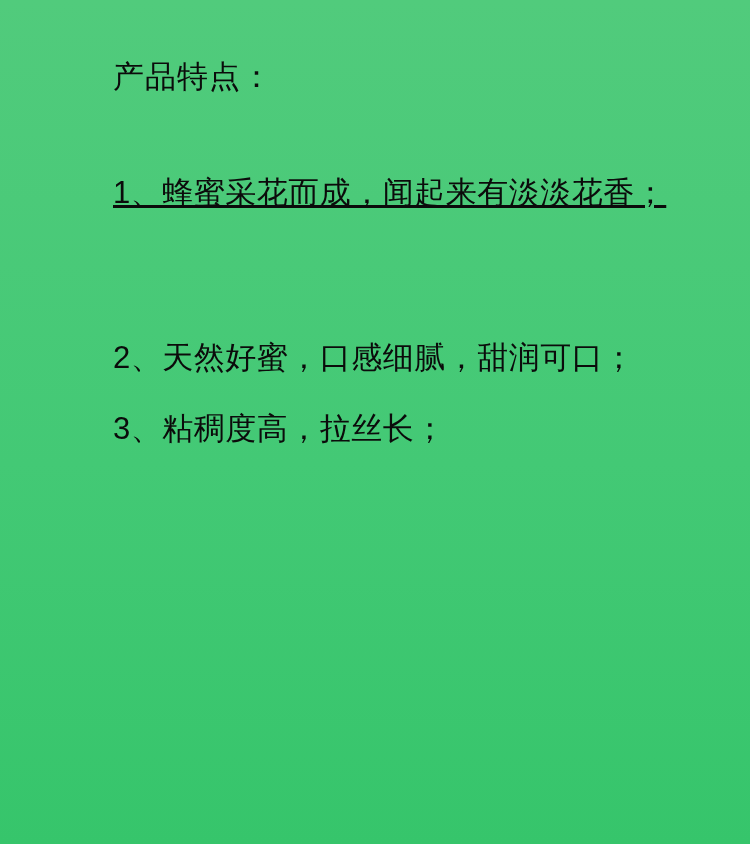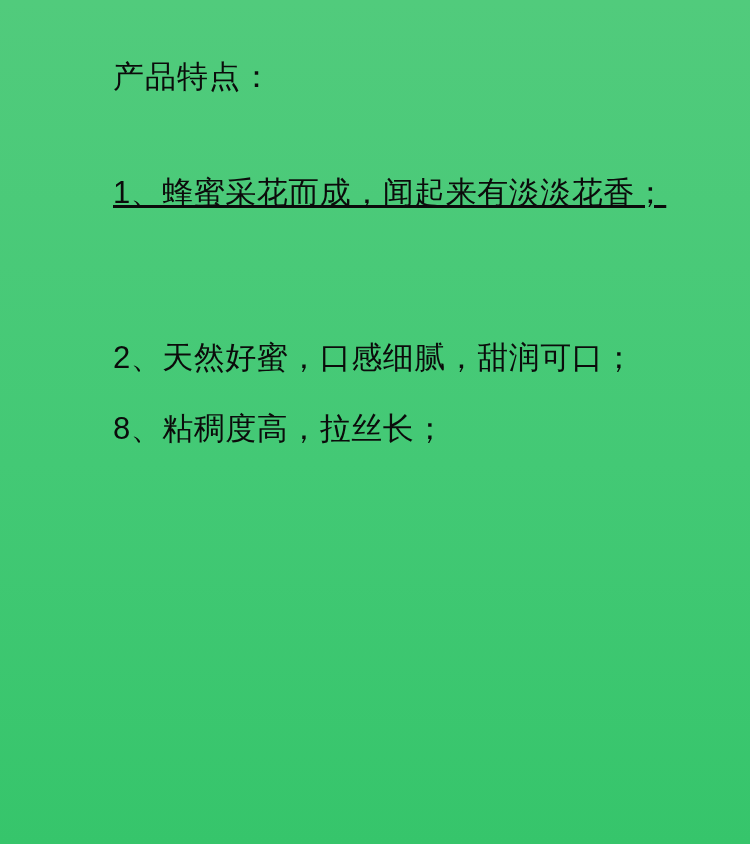--- a/index.html
+++ b/index.html
@@ -49,15 +49,15 @@
 </head>
 <body>
 
 <div class="panel">
   <div class="panel-title">产品特点：</div>
 
   <div class="feature-line feature-1">1、蜂蜜采花而成，闻起来有淡淡花香；</div>
 
   <div class="feature-line feature-2">2、天然好蜜，口感细腻，甜润可口；</div>
 
-  <div class="feature-line feature-3">8、粘稠度高，拉丝长；</div>
+  <div class="feature-line feature-3">3、粘稠度高，拉丝长；</div>
 
 </div>
 
 </body></html>

